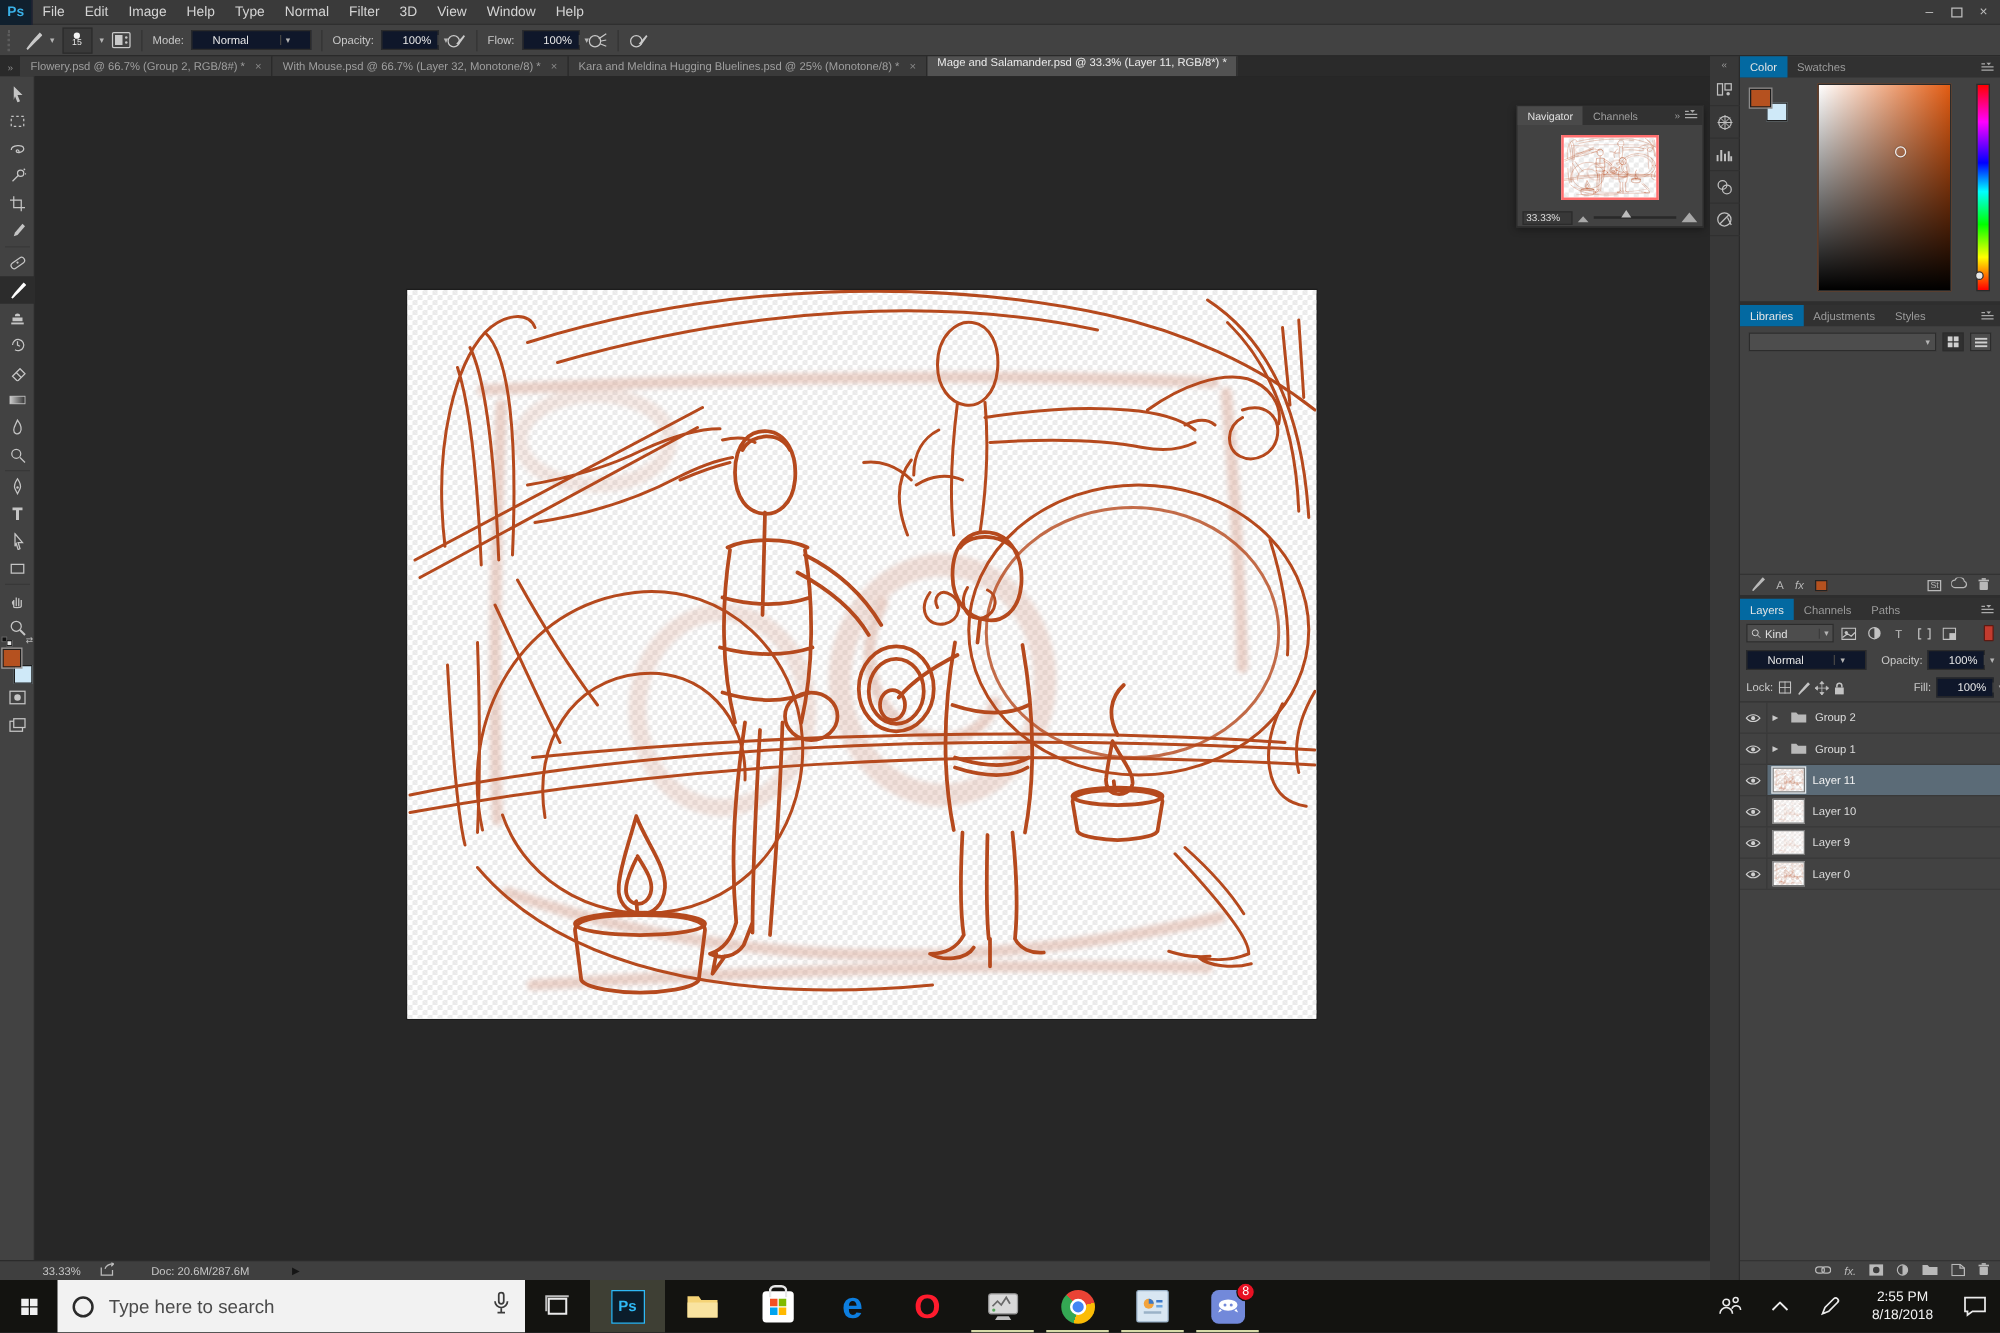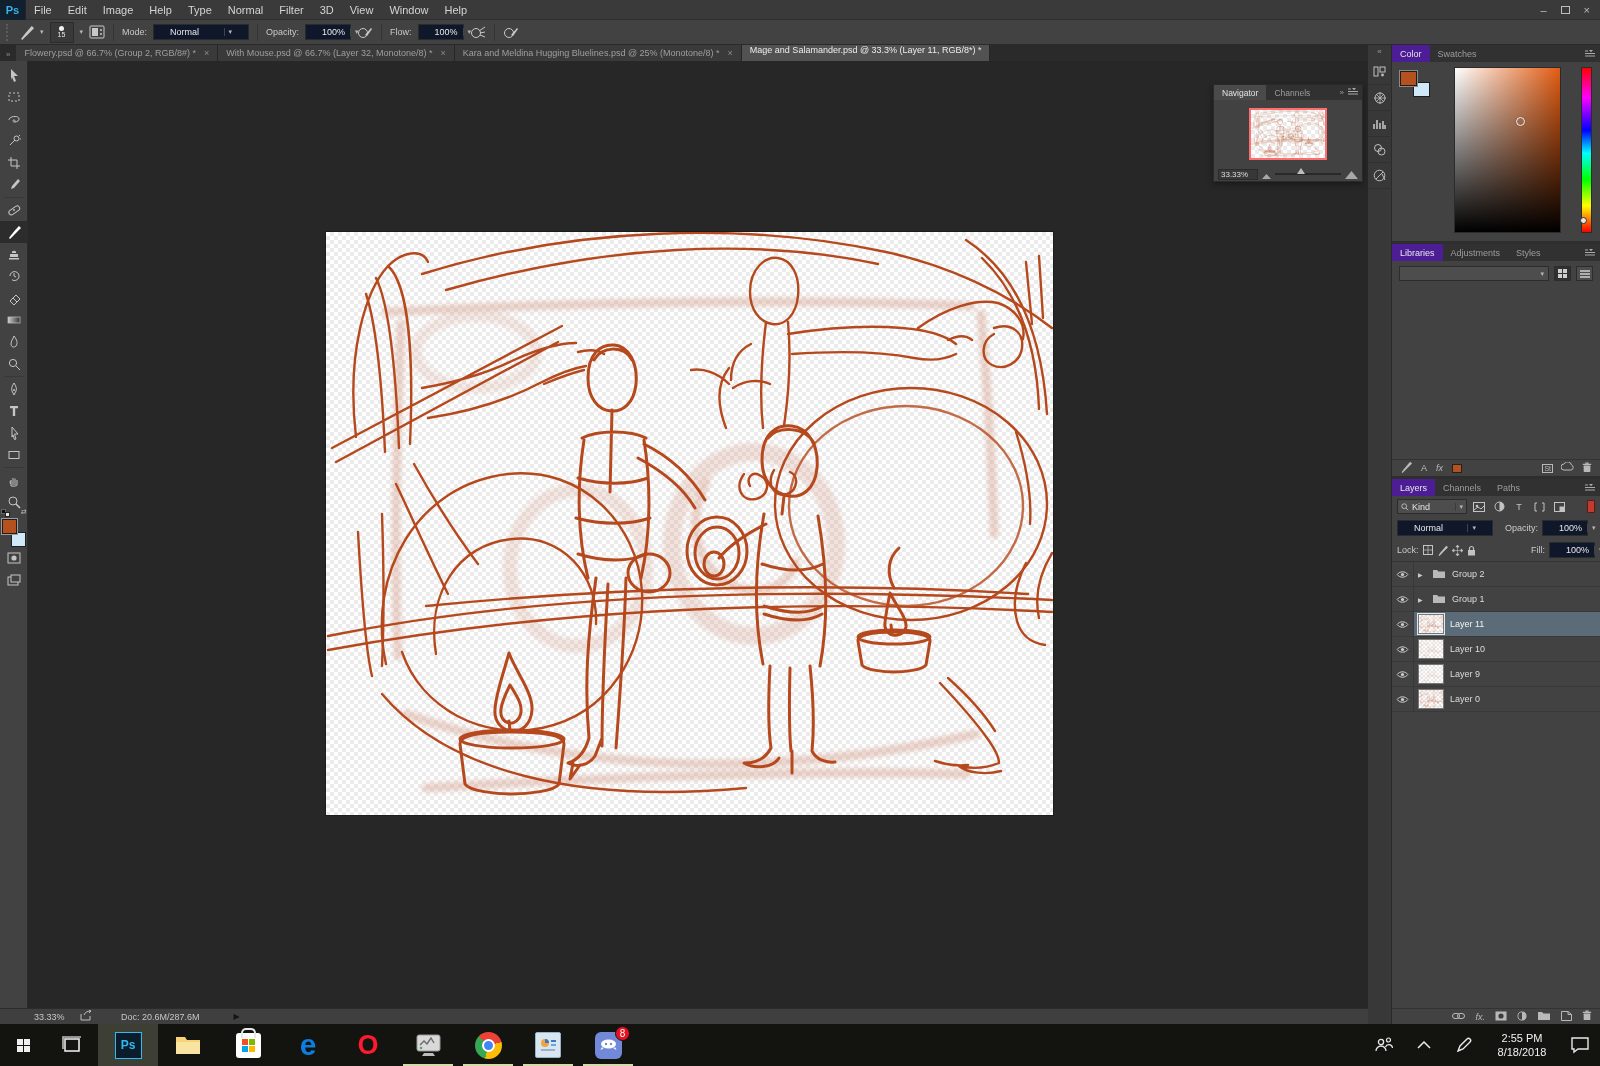--- a/index.html
+++ b/index.html
@@ -82,21 +82,21 @@
 
   
   .dock { position:absolute; right:0; top:45px; width:232px; bottom:42px; background:#2e2e2e; display:flex; }
   .icon-strip { width:24px; background:#383838; border-right:1px solid #2a2a2a; display:flex; flex-direction:column; align-items:center; padding-top:2px; }
   .strip-head { color:#9a9a9a; font-size:8px; height:12px; }
   .strip-btn { width:24px; height:26px; display:flex; align-items:center; justify-content:center; color:#c0c0c0; border-bottom:1px solid #303030; }
   .panels { flex:1; display:flex; flex-direction:column; gap:3px; }
   .panel { background:#424242; }
   .ptabs { height:17px; background:#313131; display:flex; align-items:stretch; font-size:9px; }
   .ptab { padding:0 8px; display:flex; align-items:center; color:#9c9c9c; }
-  .ptab.active { background:#4c1d95; color:#e6e6e6; }
+  .ptab.active { background:#0369a1; color:#e6e6e6; }
   .ptabs .pmenu { margin-left:auto; padding-right:5px; display:flex; align-items:center; color:#aaa; font-size:8px; gap:2px; }
 
   
   .panel.color { height:196px; position:relative; }
   .cswatches { position:absolute; left:8px; top:26px; width:30px; height:26px; }
   .cswatches .f { position:absolute; left:0; top:0; width:17px; height:15px; background:#b5511f; border:1px solid #1d1d1d; outline:1px solid #8a8a8a; z-index:2; }
   .cswatches .b { position:absolute; right:0; bottom:0; width:17px; height:15px; background:#cfe9f8; border:1px solid #1d1d1d; z-index:1; }
   .gradsq { position:absolute; left:62px; top:22px; width:107px; height:166px; border:1px solid #2b2b2b;
       background: linear-gradient(to top,#000,rgba(0,0,0,0)), linear-gradient(to right,#fff,rgba(255,255,255,0)), #e25c13; }
   .gradpick { position:absolute; left:58%; top:30%; width:9px; height:9px; border:1.5px solid #f0f0f0; border-radius:50%; box-shadow:0 0 1px #333; }
@@ -856,20 +856,28 @@
 
   <div class="taskbar">
     <div class="tb-btn">
       <span class="winlogo4 white">
           <i></i>
           <i></i>
           <i></i>
           <i></i>
         </span>
     </div>
+    <div class="searchbox">
+      <span class="cortana-ring"></span>
+      <span class="searchtext">Type here to search</span>
+      <span><svg width="14" height="20" viewBox="0 0 14 20">
+            <rect x="5" y="1" width="4" height="9" rx="2" fill="none" stroke="#3c3c3c" stroke-width="1.4"></rect>
+            <path d="M2,8 a5,5 0 0 0 10,0 M7,13 V17 M4,17 h6" fill="none" stroke="#3c3c3c" stroke-width="1.4"></path>
+          </svg></span>
+    </div>
     <div class="tb-btn" style="width:52px">
       <svg width="22" height="20" viewBox="0 0 22 20">
           <rect x="4" y="4" width="14" height="12" fill="none" stroke="#eaeaea" stroke-width="1.6"></rect>
           <path d="M2,14 V2 H20" fill="none" stroke="#eaeaea" stroke-width="1.6" opacity="0.8"></path>
         </svg>
     </div>
     <div class="appslot activeapp">
       <span class="ps-tb">Ps</span>
     </div>
     <div class="appslot">

